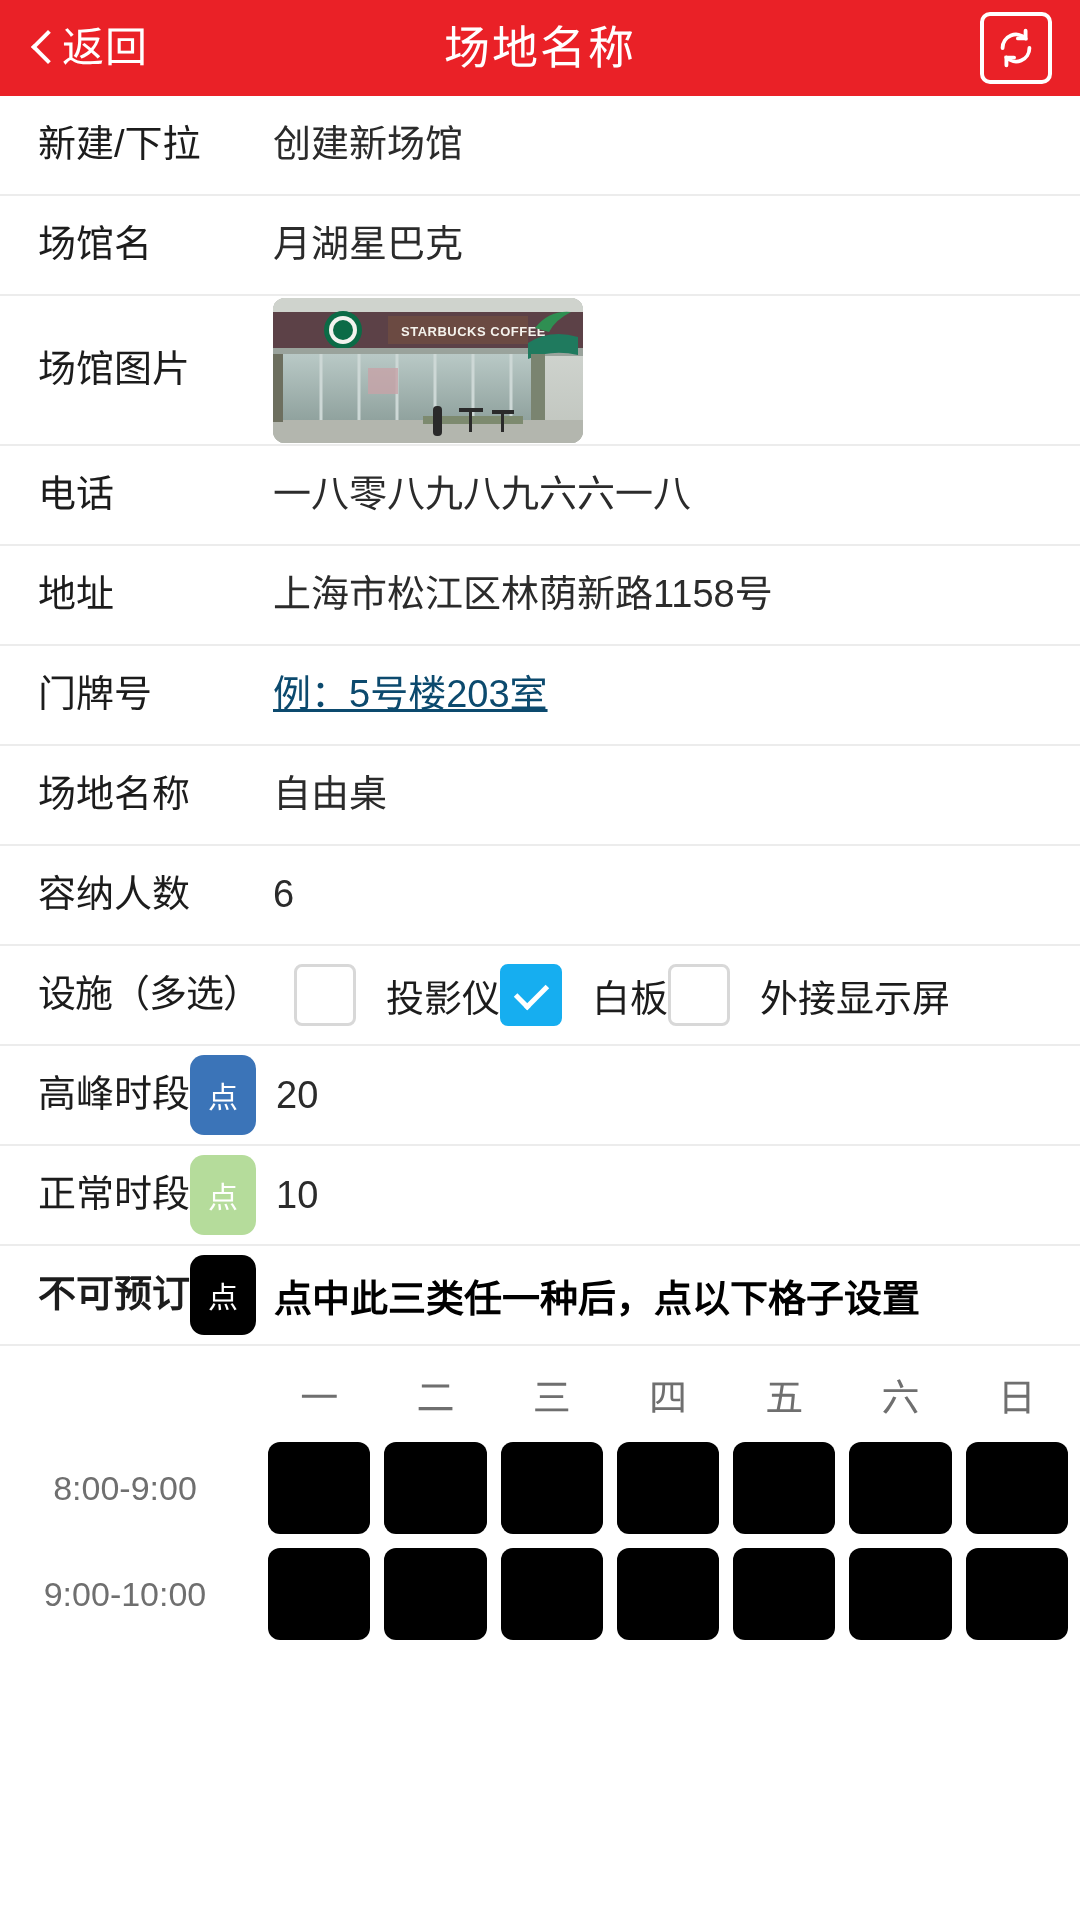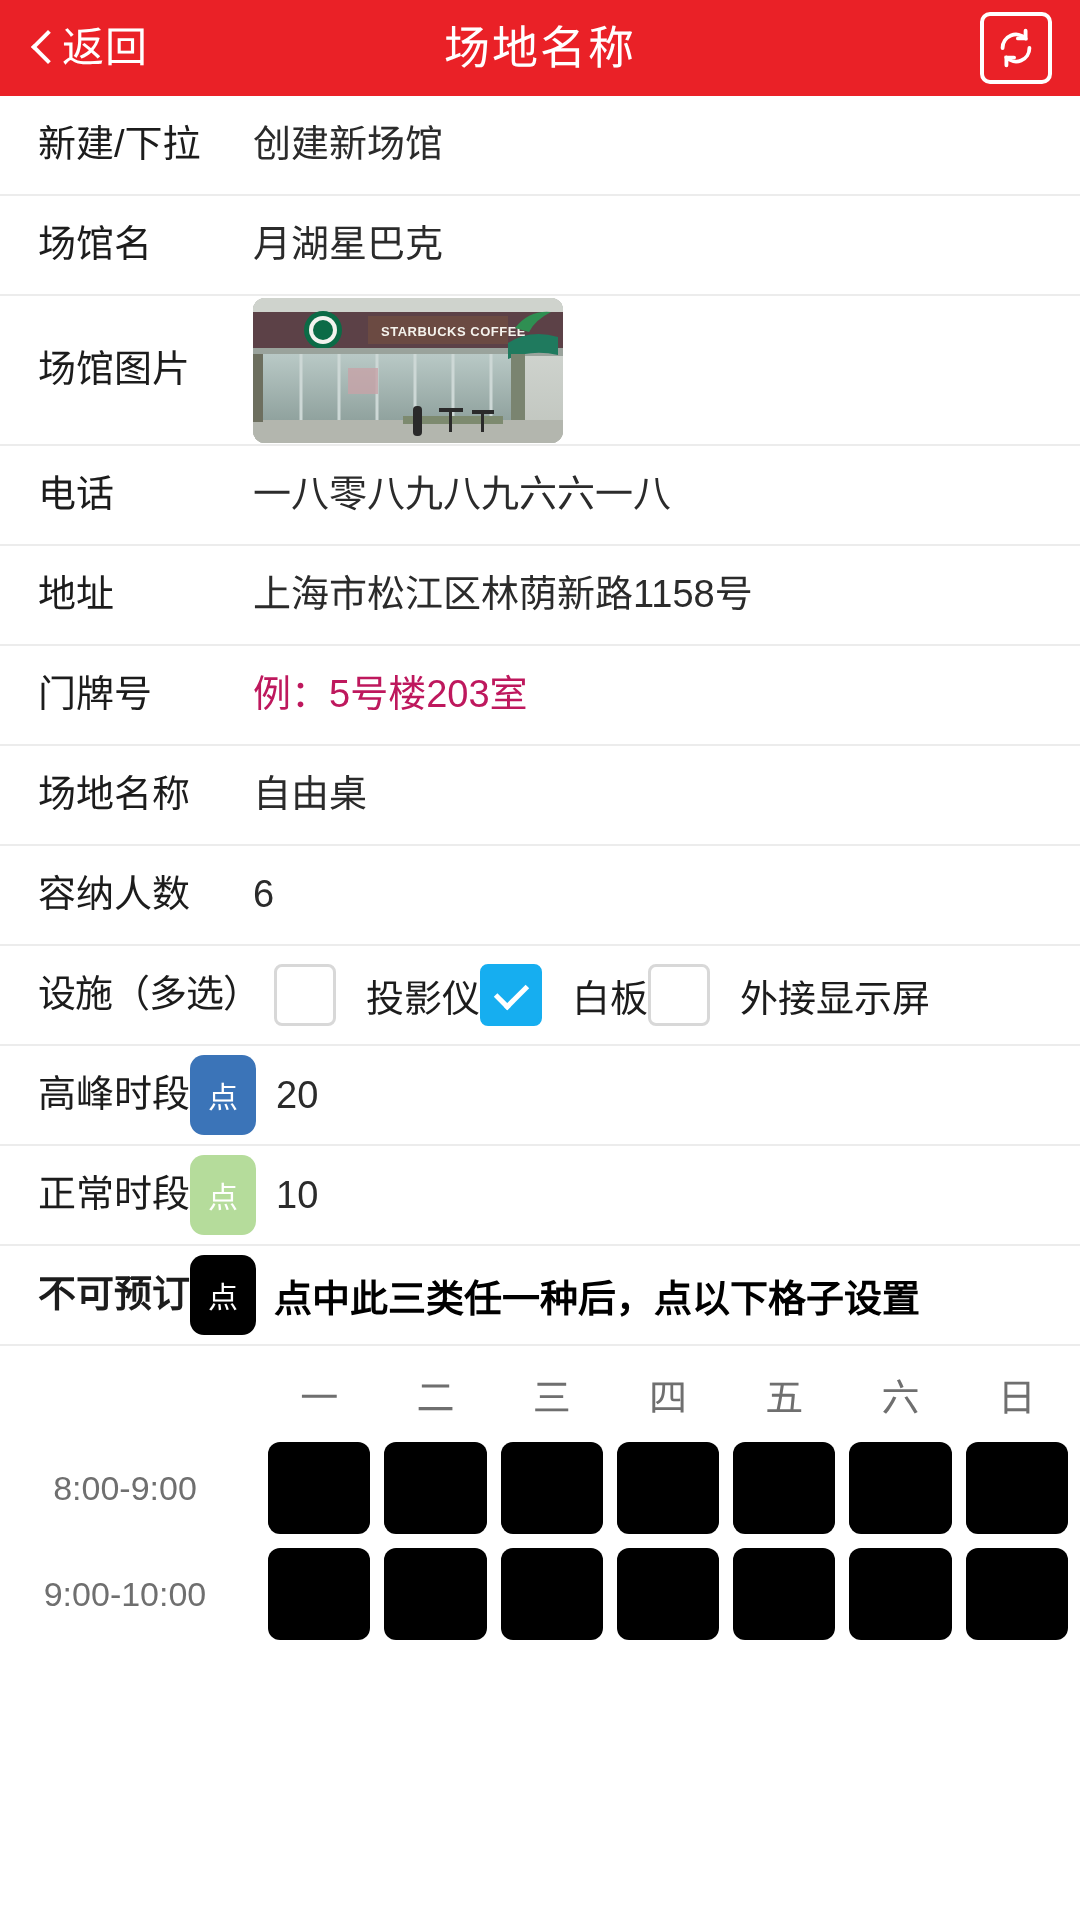--- a/index.html
+++ b/index.html
@@ -53,25 +53,25 @@
   }
   .row-label {
     font-size: 38px; color: #1c1c1c; white-space: nowrap;
     line-height: 1.2;
   }
   .row-label.compact { letter-spacing: -1px; }
   .row-value {
     font-size: 38px; color: #2b2b2b; margin-left: 0;
     line-height: 1.2; white-space: nowrap;
   }
-  .row-value.placeholder { color: #be185d; }
+  .row-value.placeholder { color: #0c4a6e; text-decoration: underline; }
   .row.r-photo { min-height: 150px; align-items: center; padding-top: 0; }
 
   .label-col { width: 215px; flex-shrink: 0; }
-  .value-col { flex: 1; }
+  .value-col { flex: 1; margin-left: 20px; }
 
   
   .photo {
     width: 310px; height: 145px; border-radius: 12px; overflow: hidden;
     position: relative; background: #7b7d72;
   }
   .photo svg { display: block; width: 100%; height: 100%; }
 
   
   .facility-wrap { display: flex; align-items: center; }

